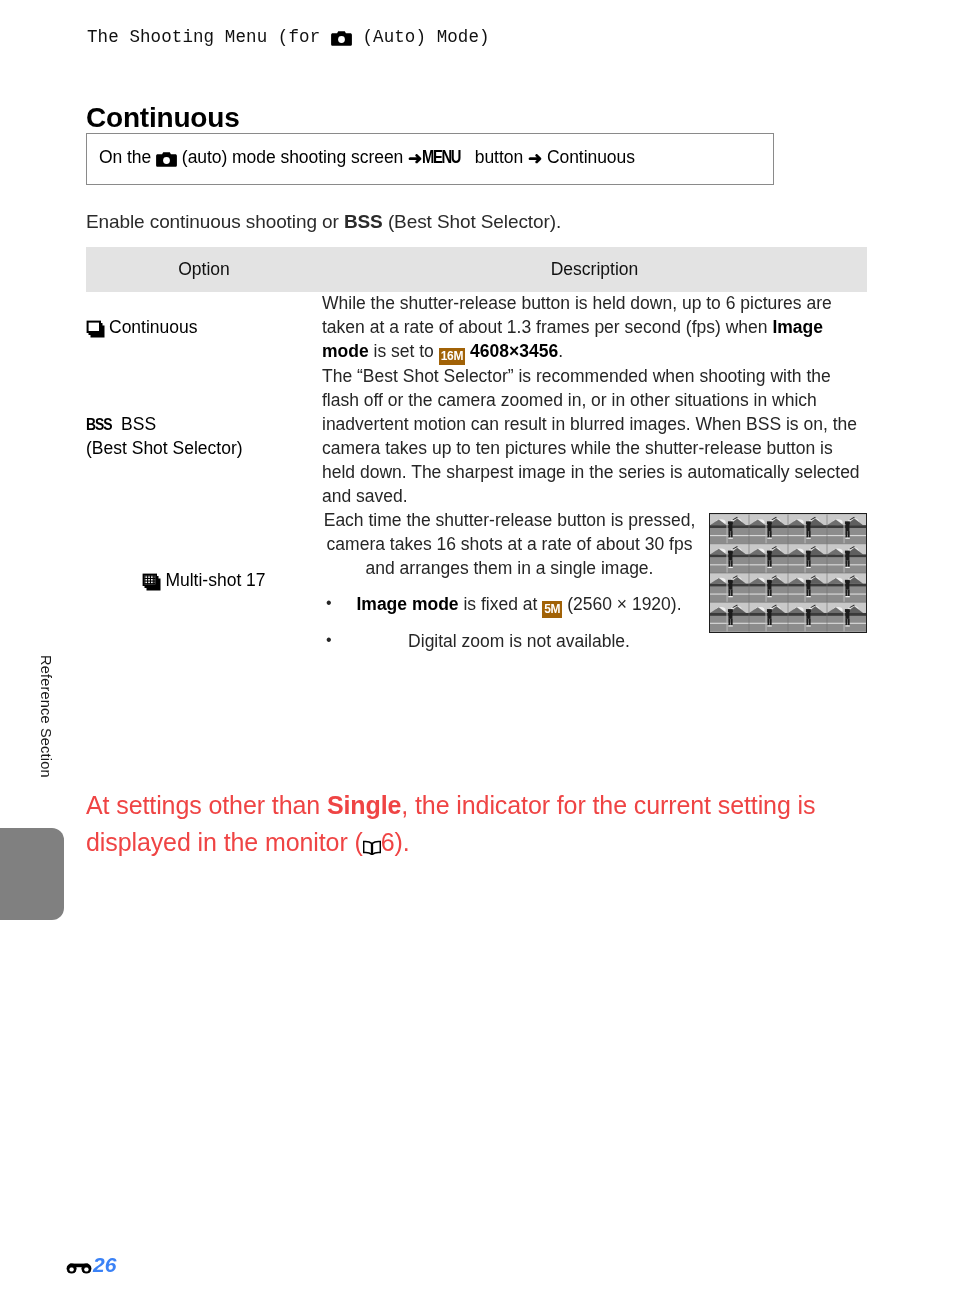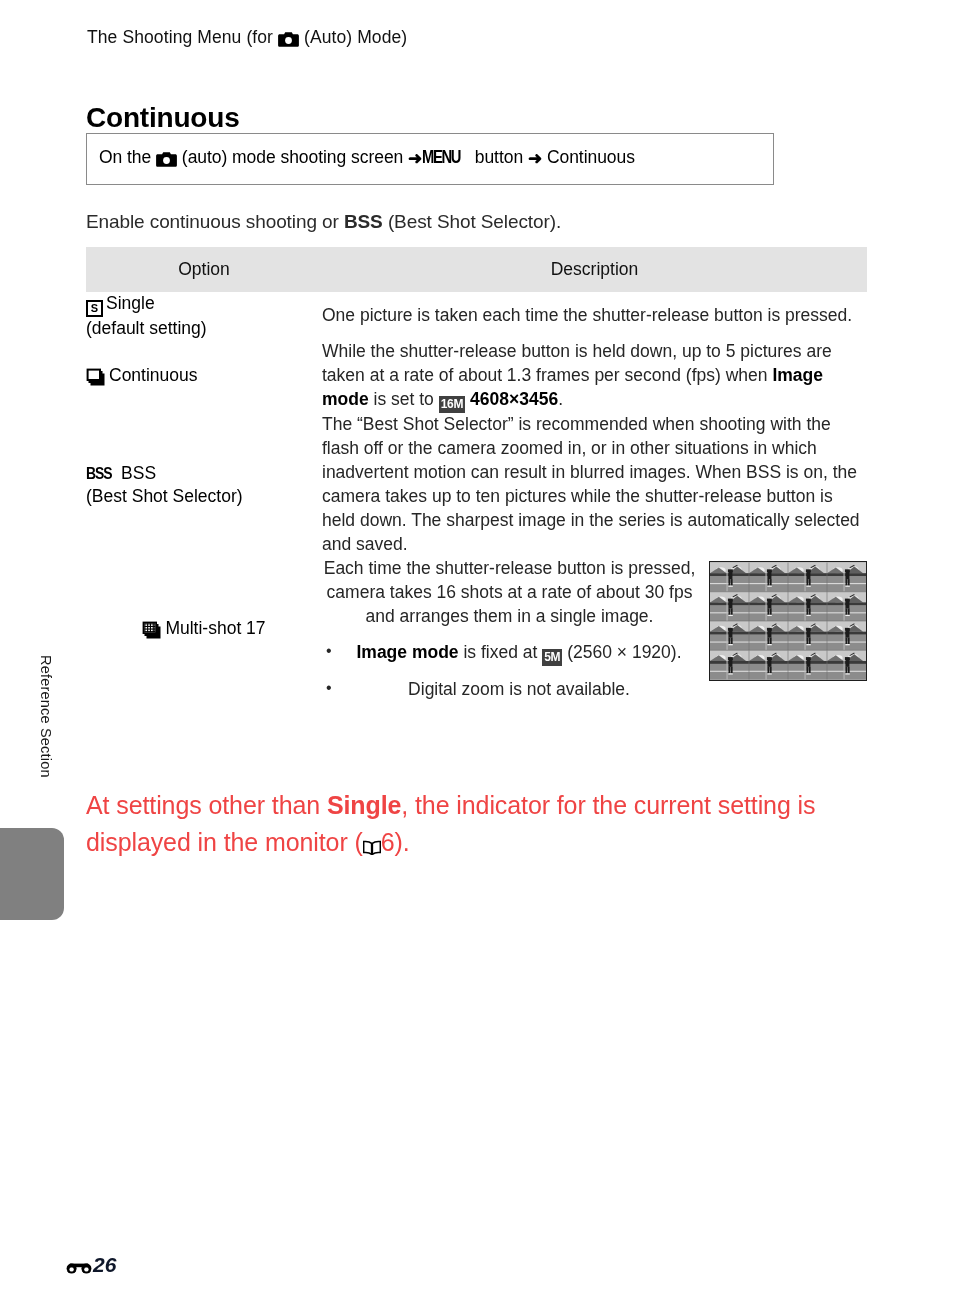--- a/index.html
+++ b/index.html
@@ -42,20 +42,21 @@
 
   
   #running-head {
     position: absolute;
     left: 87px;
     top: 27px;
     font-size: 17.5px;
     color: #111;
     letter-spacing: 0.1px;
     white-space: nowrap;
+    font-family: Liberation Mono, monospace;
   }
 
   
   #page-title {
     position: absolute;
     left: 86px;
     top: 83px;
     font-size: 28px;
     font-weight: bold;
     letter-spacing: -0.2px;
@@ -176,21 +177,21 @@
     font-size: 11px;
     font-weight: bold;
     line-height: 13px;
     text-align: center;
     margin-right: 3px;
     vertical-align: -3px;
     font-family: "Liberation Sans", sans-serif;
   }
   
   .ico-imgmode {
-    background: #404040;
+    background: #a16207;
     color: #fff;
     font-weight: bold;
     font-size: 12px;
     line-height: 17px;
     height: 17px;
     padding: 0 2px;
     vertical-align: -3px;
     letter-spacing: -0.3px;
   }
   
@@ -245,21 +246,21 @@
   }
 
   
   #page-footer {
     position: absolute;
     left: 66px;
     top: 1253px;
     font-size: 21px;
     font-style: italic;
     font-weight: bold;
-    color: #0f172a;
+    color: #3b82f6;
   }
   .ico-refmark { width: 26px; height: 15px; vertical-align: -1px; margin-right: 1px; }
 </style>
 </head>
 <body>
 
 <div id="side-tab-label">Reference Section</div>
 <div id="side-tab-marker"></div>
 
 <div id="running-head">
@@ -290,39 +291,32 @@
     <col class="col-desc">
   </colgroup>
   <thead>
     <tr class="thead-row">
       <th class="opt-head">Option</th>
       <th>Description</th>
     </tr>
   </thead>
   <tbody>
 
-    <tr class="body-row">
-      <td class="cell-option">
-        <span class="ico ico-box-letter">S</span><span>Single</span><br>
-        <span>(default setting)</span>
-      </td>
-      <td class="cell-desc">One picture is taken each time the shutter-release button is pressed.</td>
-    </tr>
 
     <tr class="body-row">
       <td class="cell-option">
         <span class="ico"><svg class="ico-stack" viewBox="0 0 20 19" xmlns="http://www.w3.org/2000/svg">
               <rect x="4.5" y="5.5" width="14" height="12" fill="#000"></rect>
               <rect x="2.5" y="3" width="14" height="12" fill="#000"></rect>
               <rect x="0.6" y="0.6" width="14.4" height="12.4" fill="#000"></rect>
               <rect x="2.6" y="2.6" width="10.4" height="8.4" fill="#fff"></rect>
             </svg></span><span>Continuous</span>
       </td>
       <td class="cell-desc">
-        <span>While the shutter-release button is held down, up to 5 pictures are taken at a rate of about 1.3 frames per second (fps) when </span><b>Image mode</b><span> is set to </span><span class="ico ico-imgmode">16M</span> <b>4608×3456</b><span>.</span>
+        <span>While the shutter-release button is held down, up to 6 pictures are taken at a rate of about 1.3 frames per second (fps) when </span><b>Image mode</b><span> is set to </span><span class="ico ico-imgmode">16M</span> <b>4608×3456</b><span>.</span>
       </td>
     </tr>
 
     <tr class="body-row">
       <td class="cell-option">
         <span class="ico-bss">BSS</span><span>BSS</span><br>
         <span>(Best Shot Selector)</span>
       </td>
       <td class="cell-desc">The “Best Shot Selector” is recommended when shooting with the flash off or the camera zoomed in, or in other situations in which inadvertent motion can result in blurred images. When BSS is on, the camera takes up to ten pictures while the shutter-release button is held down. The sharpest image in the series is automatically selected and saved.</td>
     </tr>

